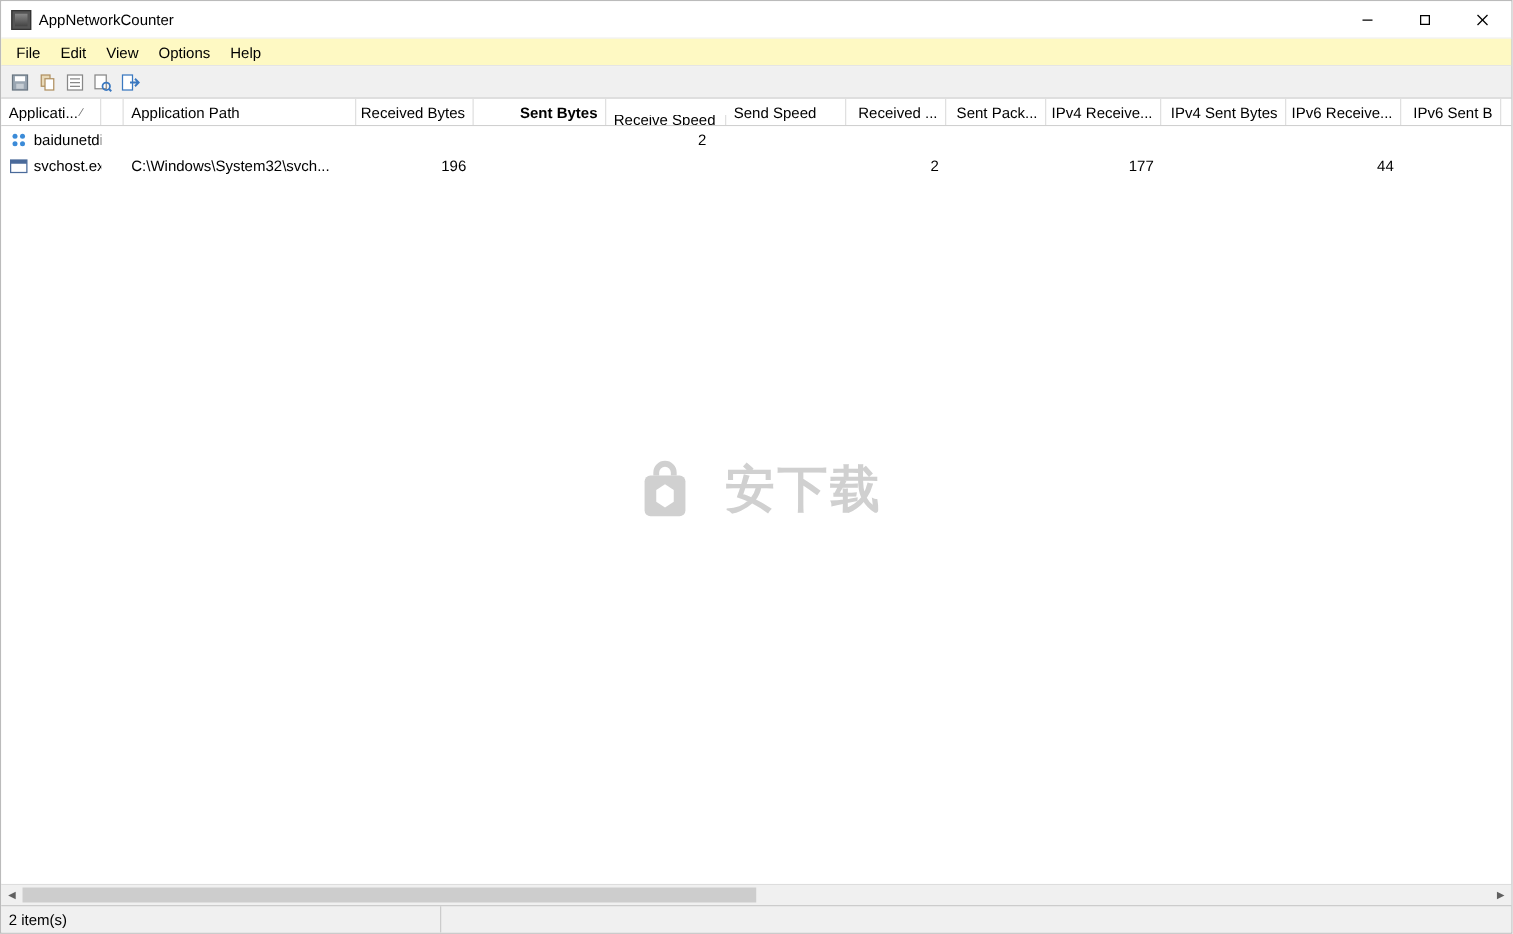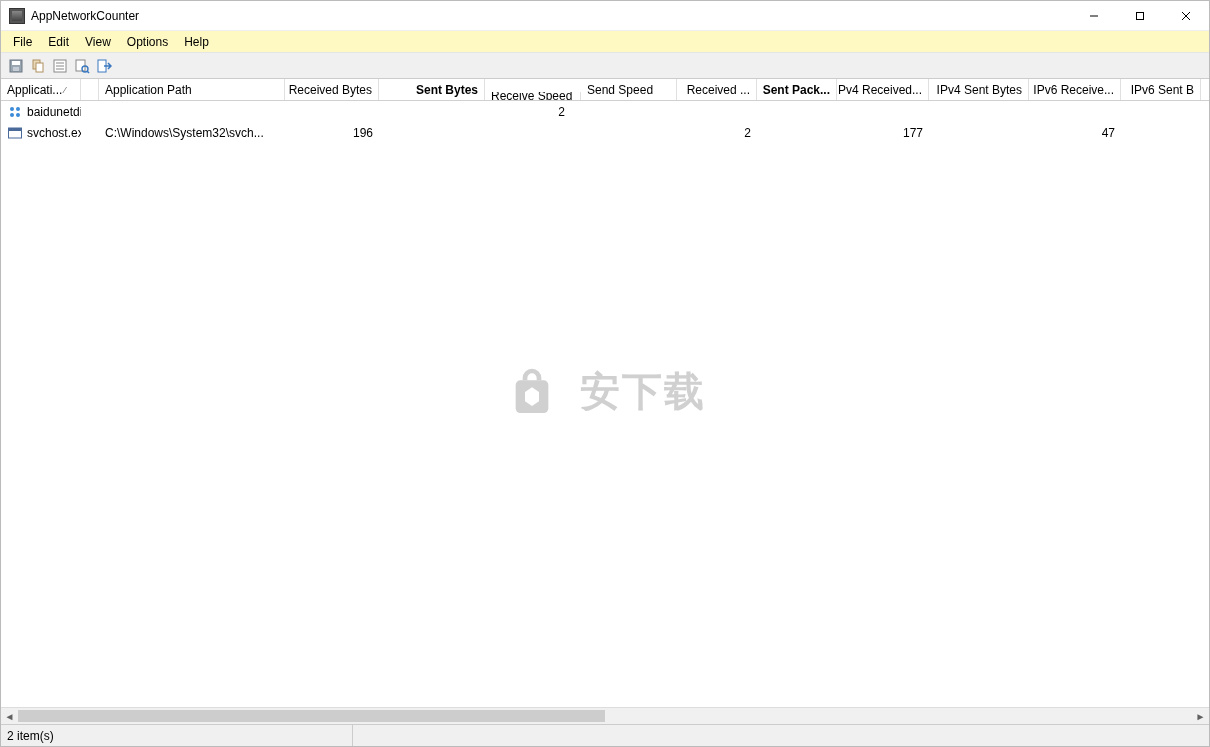--- a/index.html
+++ b/index.html
@@ -248,22 +248,22 @@
 
   <div class="col-headers" id="col-headers">
       <div class="col-h" style="width: 80px;">Applicati...<span class="sort-ind"> ⁄</span></div>
       <div class="col-h" style="width: 18px;"></div>
       <div class="col-h" style="width: 186px;">Application Path</div>
       <div class="col-h num" style="width: 94px;">Received Bytes</div>
       <div class="col-h num" style="width: 106px; font-weight: bold;">Sent Bytes</div>
       <div class="col-h" style="width: 96px; margin-top: 13px;">Receive Speed</div>
       <div class="col-h" style="width: 96px;">Send Speed</div>
       <div class="col-h num" style="width: 80px;">Received ...</div>
-      <div class="col-h num" style="width: 80px; font-weight: bold;">Sent Pack...</div>
-      <div class="col-h num" style="width: 92px;">IPv4 Received...</div>
+      <div class="col-h num" style="width: 80px;">Sent Pack...</div>
+      <div class="col-h num" style="width: 92px;">IPv4 Receive...</div>
       <div class="col-h num" style="width: 100px;">IPv4 Sent Bytes</div>
       <div class="col-h num" style="width: 92px;">IPv6 Receive...</div>
       <div class="col-h num" style="width: 80px;">IPv6 Sent B</div>
     </div>
 
   <div class="rows" id="rows">
     <div class="row" style="position: relative;">
         <div class="cell" style="width: 80px;">
           <span class="row-icon">
             <svg width="16" height="16" viewBox="0 0 16 16">
@@ -300,21 +300,21 @@
         <div class="cell" style="width: 18px;"></div>
         <div class="cell" style="width: 186px;">C:\Windows\System32\svch...</div>
         <div class="cell num" style="width: 94px;">196</div>
         <div class="cell num" style="width: 106px;"></div>
         <div class="cell" style="width: 96px;"></div>
         <div class="cell" style="width: 96px;"></div>
         <div class="cell num" style="width: 80px;">2</div>
         <div class="cell num" style="width: 80px;"></div>
         <div class="cell num" style="width: 92px;">177</div>
         <div class="cell num" style="width: 100px;"></div>
-        <div class="cell num" style="width: 92px;">47</div>
+        <div class="cell num" style="width: 92px;">44</div>
         <div class="cell num" style="width: 80px;"></div>
       </div>
       <div class="watermark">
       <div class="wm-top">
         <svg width="56" height="56" viewBox="0 0 48 48">
           <path d="M14 14 h20 a4 4 0 0 1 4 4 v20 a4 4 0 0 1 -4 4 h-20 a4 4 0 0 1 -4 -4 v-20 a4 4 0 0 1 4 -4 z" fill="#d0d0d0"></path>
           <path d="M18 14 v-2 a6 6 0 0 1 12 0 v2" fill="none" stroke="#d0d0d0" stroke-width="4"></path>
           <path d="M24 20 l6 4 v8 l-6 4 -6 -4 v-8 z" fill="#fff"></path>
         </svg>
         <span class="wm-text-cn">安下载</span>

